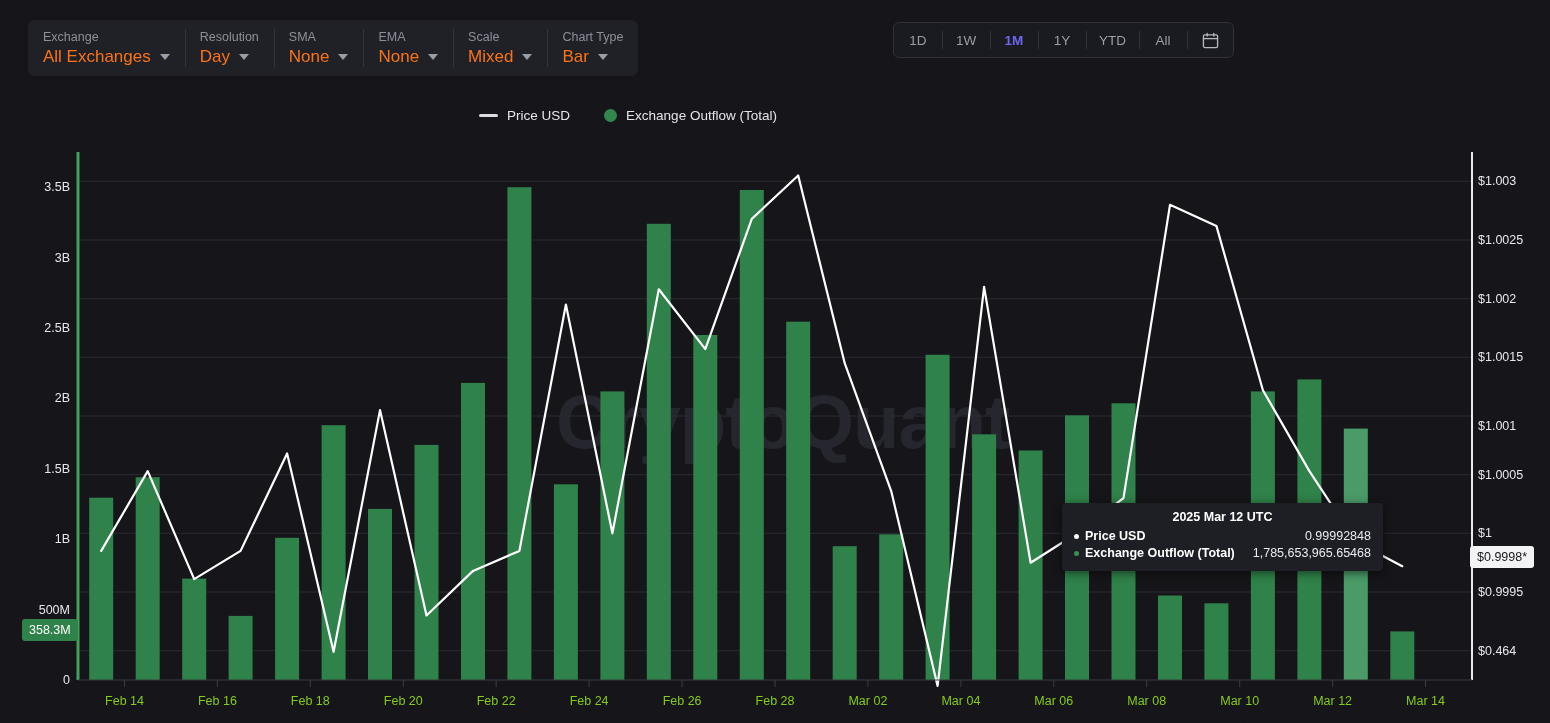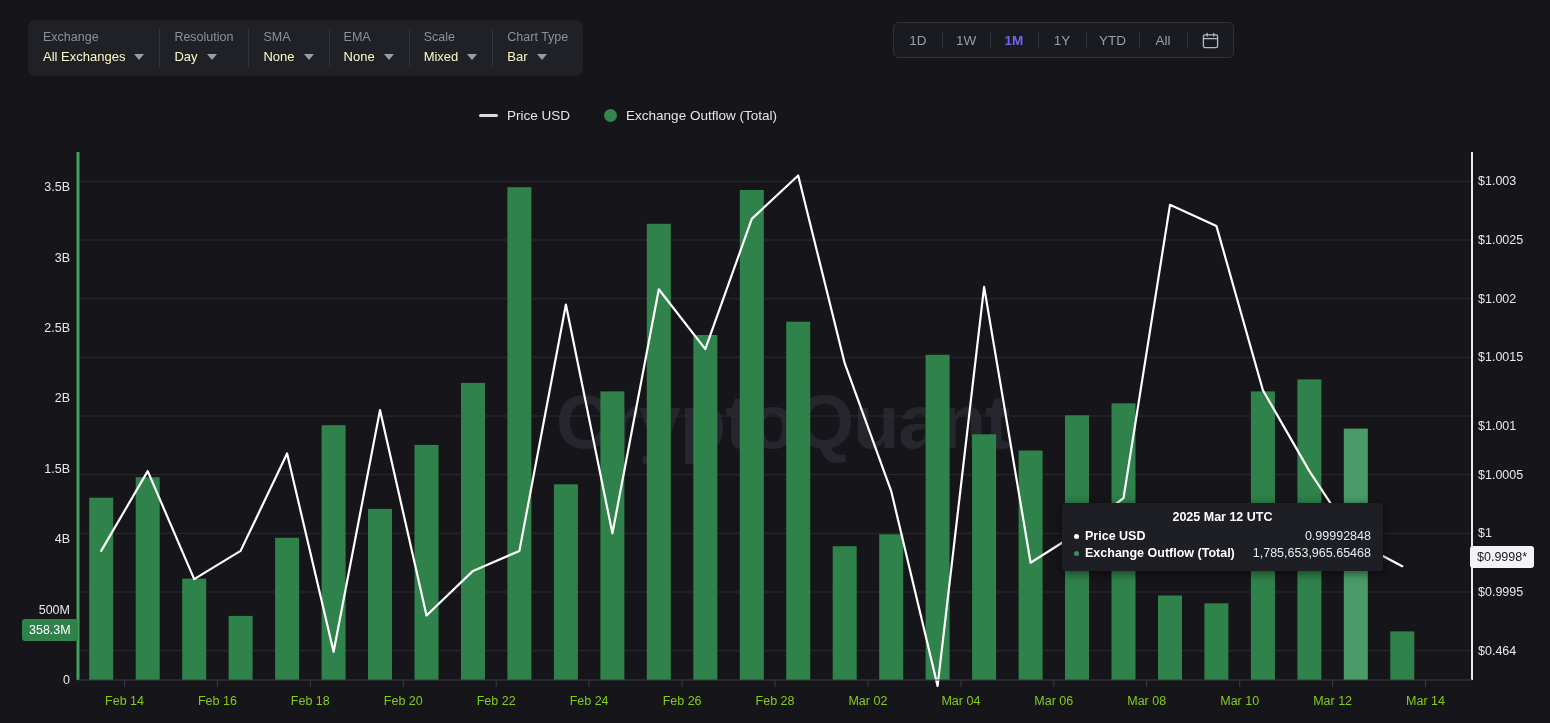--- a/index.html
+++ b/index.html
@@ -27,21 +27,21 @@
   .tb-group + .tb-group::before {
     content: ""; position: absolute; left: 0; top: 9px; bottom: 9px;
     width: 1px; background: #33343c;
   }
   .tb-label {
     font-size: 12.5px; color: #8d8f9a; line-height: 15px;
     margin-bottom: 3px; white-space: nowrap;
   }
   .tb-valrow { display: flex; align-items: center; gap: 9px; }
   .tb-value {
-    font-size: 13px; color: #fef9c3; line-height: 18px; white-space: nowrap;
+    font-size: 17px; color: #f97316; line-height: 18px; white-space: nowrap;
   }
   .caret {
     width: 0; height: 0; flex: none;
     border-left: 5.5px solid transparent;
     border-right: 5.5px solid transparent;
     border-top: 6px solid #9a9ca6;
   }
 
   
   .ranges {
@@ -270,21 +270,21 @@
         <line x1="1053.8" x2="1053.8" y1="680" y2="687" stroke="#3a3b44" stroke-width="1"></line>
         <line x1="1146.7" x2="1146.7" y1="680" y2="687" stroke="#3a3b44" stroke-width="1"></line>
         <line x1="1239.7" x2="1239.7" y1="680" y2="687" stroke="#3a3b44" stroke-width="1"></line>
         <line x1="1332.6" x2="1332.6" y1="680" y2="687" stroke="#3a3b44" stroke-width="1"></line>
         <line x1="1425.5" x2="1425.5" y1="680" y2="687" stroke="#3a3b44" stroke-width="1"></line>
       </svg>
 
     <div class="yaxis-left" id="yaxis-left">
         <div class="ytick-l" style="top: 680px;">0</div>
         <div class="ytick-l" style="top: 609.6px;">500M</div>
-        <div class="ytick-l" style="top: 539.2px;">4B</div>
+        <div class="ytick-l" style="top: 539.2px;">1B</div>
         <div class="ytick-l" style="top: 468.8px;">1.5B</div>
         <div class="ytick-l" style="top: 398.4px;">2B</div>
         <div class="ytick-l" style="top: 328px;">2.5B</div>
         <div class="ytick-l" style="top: 257.6px;">3B</div>
         <div class="ytick-l" style="top: 187.2px;">3.5B</div>
       </div>
     <div class="yaxis-right" id="yaxis-right">
         <div class="ytick-r" style="top: 650.7px;">$0.464</div>
         <div class="ytick-r" style="top: 592px;">$0.9995</div>
         <div class="ytick-r" style="top: 533.3px;">$1</div>

